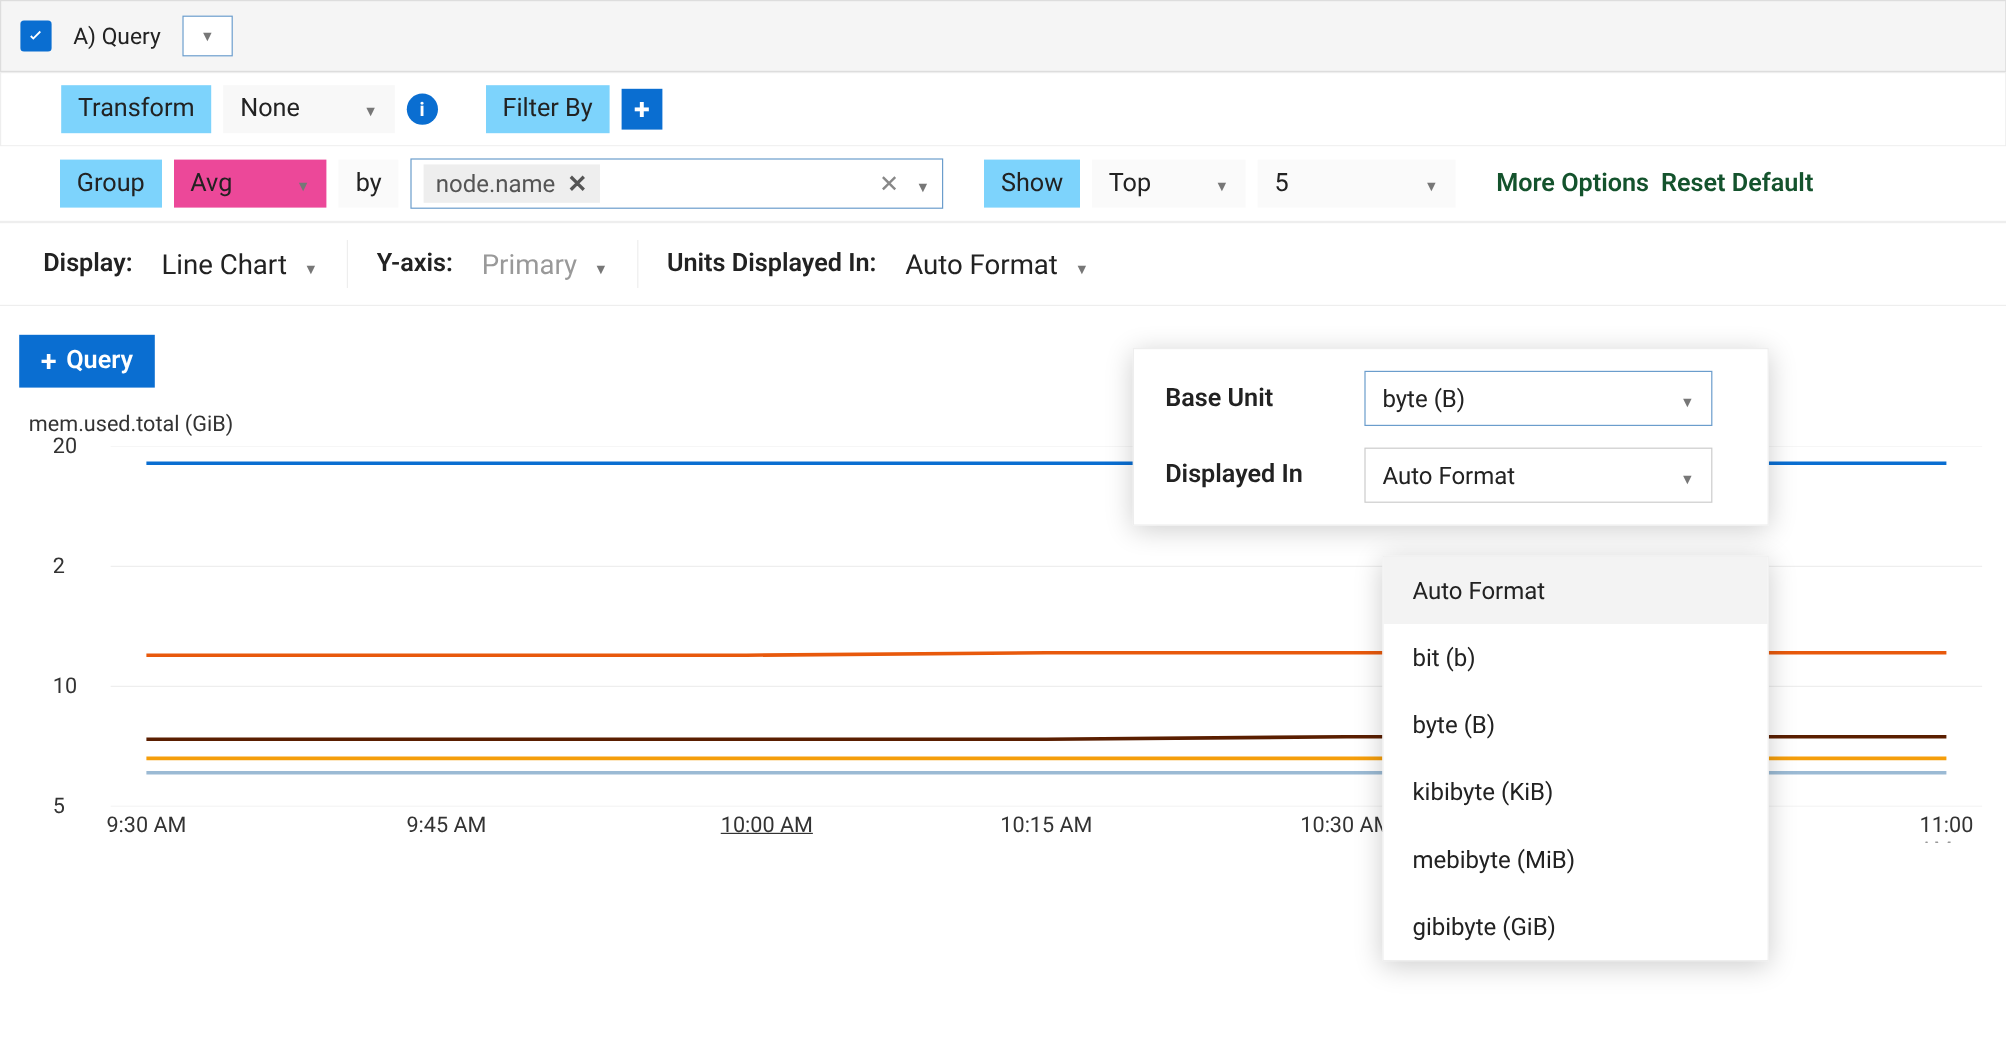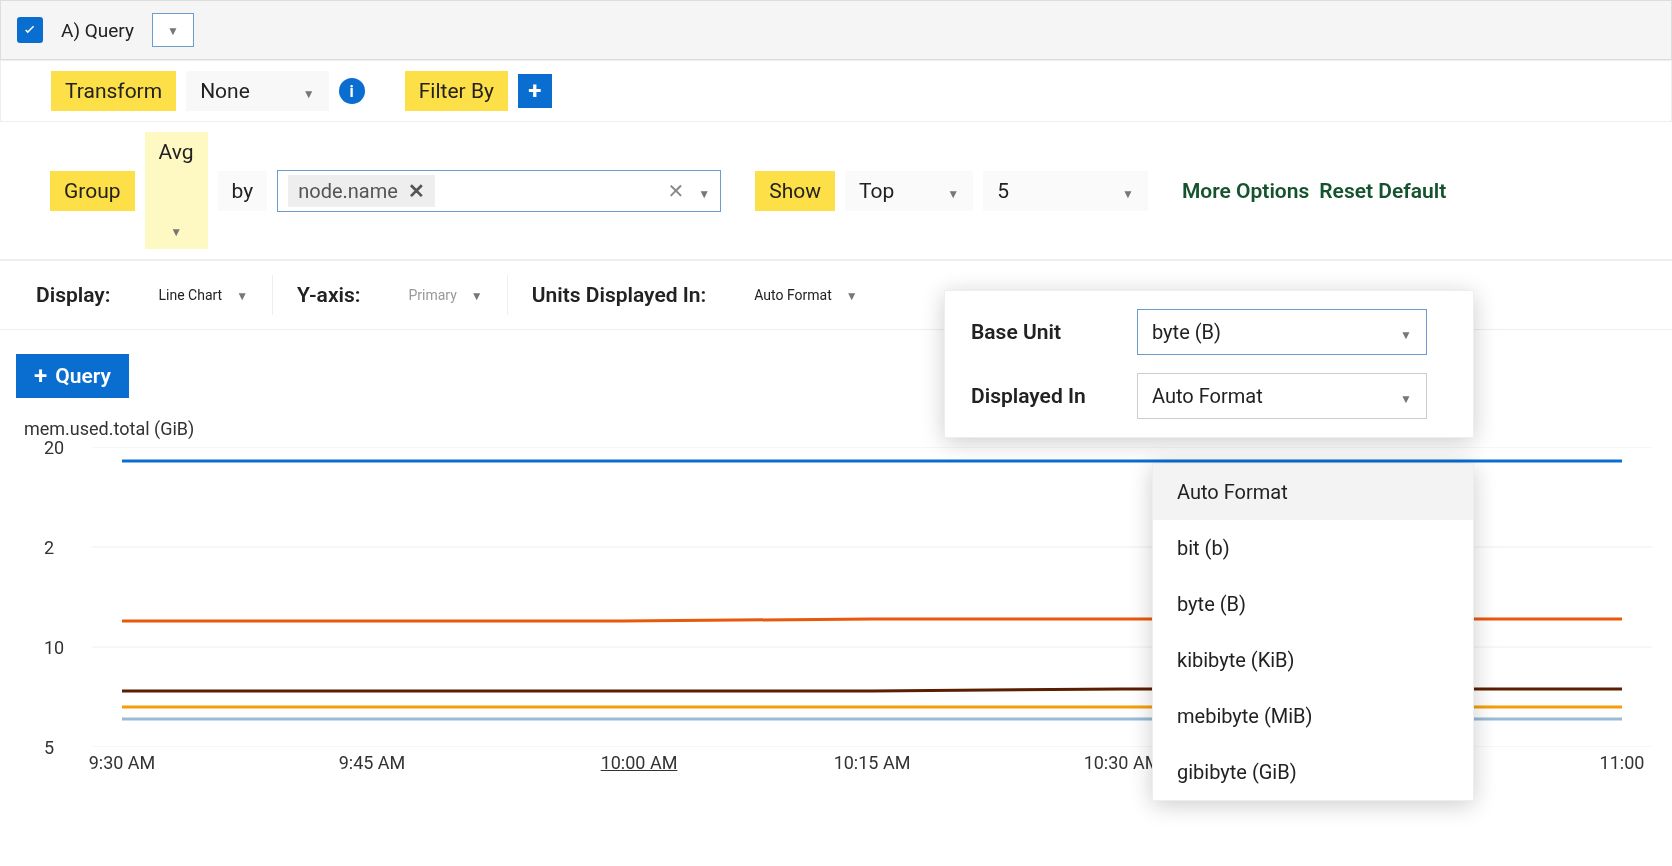--- a/index.html
+++ b/index.html
@@ -8,34 +8,34 @@
 .query-header { background: #f5f5f5; border: 1px solid #ddd; padding: 12px 16px; display: flex; align-items: center; gap: 18px; }
 .checkbox { width: 26px; height: 26px; background: #0A6ED1; border-radius: 3px; display: flex; align-items: center; justify-content: center; cursor: pointer; }
 .checkbox svg { width: 18px; height: 18px; fill: #fff; }
 .query-label { font-weight: 400; font-size: 19px; }
 .select-box { border: 1px solid #bbb; background: #fff; padding: 8px 14px; display: flex; align-items: center; gap: 34px; cursor: pointer; font-size: 21px; }
 .select-box.blue-border { border-color: #6b9dcc; border-width: 1.5px; }
 .select-box .arrow { color: #666; font-size: 14px; }
 
 .row { background: #fff; border-bottom: 1px solid #eee; padding: 10px 16px 10px 50px; display: flex; align-items: center; gap: 10px; }
 .row.bordered-top { border-top: 1px solid #eee; border-left: 1px solid #eee; border-right: 1px solid #eee; }
-.label-box { background: #fde047; padding: 8px 14px; font-size: 21px; }
+.label-box { background: #7dd3fc; padding: 8px 14px; font-size: 21px; }
 .select-inline { background: #fff; border: 1px solid #ddd; padding: 8px 14px 8px 14px; display: flex; align-items: center; gap: 53px; cursor: pointer; font-size: 21px; }
 .select-inline.light { border: none; }
 .info-icon { width: 26px; height: 26px; background: #0A6ED1; border-radius: 50%; color: #fff; display: flex; align-items: center; justify-content: center; font-weight: bold; font-size: 16px; cursor: pointer; }
 .plus-btn { width: 34px; height: 34px; background: #0A6ED1; color: #fff; display: flex; align-items: center; justify-content: center; font-size: 24px; font-weight: bold; cursor: pointer; }
 .chip-input { border: 1px solid #6b9dcc; display: flex; align-items: center; gap: 8px; padding: 4px 10px; min-width: 444px; }
 .chip { background: #eee; padding: 4px 10px; display: flex; align-items: center; gap: 10px; color: #555; }
 .chip .x { cursor: pointer; font-weight: bold; }
 .chip-input .clear { margin-left: auto; color: #888; cursor: pointer; }
 .link { color: #14532d; font-weight: 600; cursor: pointer; font-size: 21px; }
 
 .display-row { border-top: 1px solid #eee; border-bottom: 1px solid #eee; padding: 14px 16px 14px 36px; display: flex; align-items: center; gap: 24px; }
 .dlabel { font-weight: 600; font-size: 21px; }
-.dselect { display: flex; align-items: center; gap: 14px; cursor: pointer; font-size: 14px; margin-left: 24px; }
+.dselect { display: flex; align-items: center; gap: 14px; cursor: pointer; font-size: 23px; }
 .dselect.muted { color: #999; }
 .divider-v { width: 1px; height: 40px; background: #eee; }
 
 .add-query-btn { background: #0A6ED1; color: #fff; font-weight: 600; padding: 10px 18px; display: inline-flex; align-items: center; gap: 8px; margin: 24px 16px 10px 16px; cursor: pointer; font-size: 21px; }
 
 .chart-area { position: relative; padding-left: 30px; margin-top: 10px; }
 .chart-title { font-size: 18px; color: #333; margin-left: -6px; margin-bottom: 8px; }
 .plot { position: relative; height: 330px; }
 .yaxis { position: absolute; left: 0; top: 0; height: 300px; width: 48px; }
 .ytick { position: absolute; left: 14px; font-size: 18px; color: #333; transform: translateY(-50%); }
@@ -85,21 +85,21 @@
   </div>
   <div class="info-icon">i</div>
   <div style="width:20px"></div>
   <div class="label-box">Filter By</div>
   <div class="plus-btn">+</div>
 </div>
 
 
 <div class="row">
   <div class="label-box">Group</div>
-  <div class="select-inline light" style="background:#fef9c3;flex-direction:column;">
+  <div class="select-inline light" style="background:#ec4899;">
     <span>Avg</span>
     <span class="arrow"></span>
   </div>
   <div class="label-box" style="background:#fafafa;">by</div>
   <div class="chip-input">
     <div class="chip">
       <span>node.name</span>
       <span class="x">✕</span>
     </div>
     <span class="clear">✕</span>

